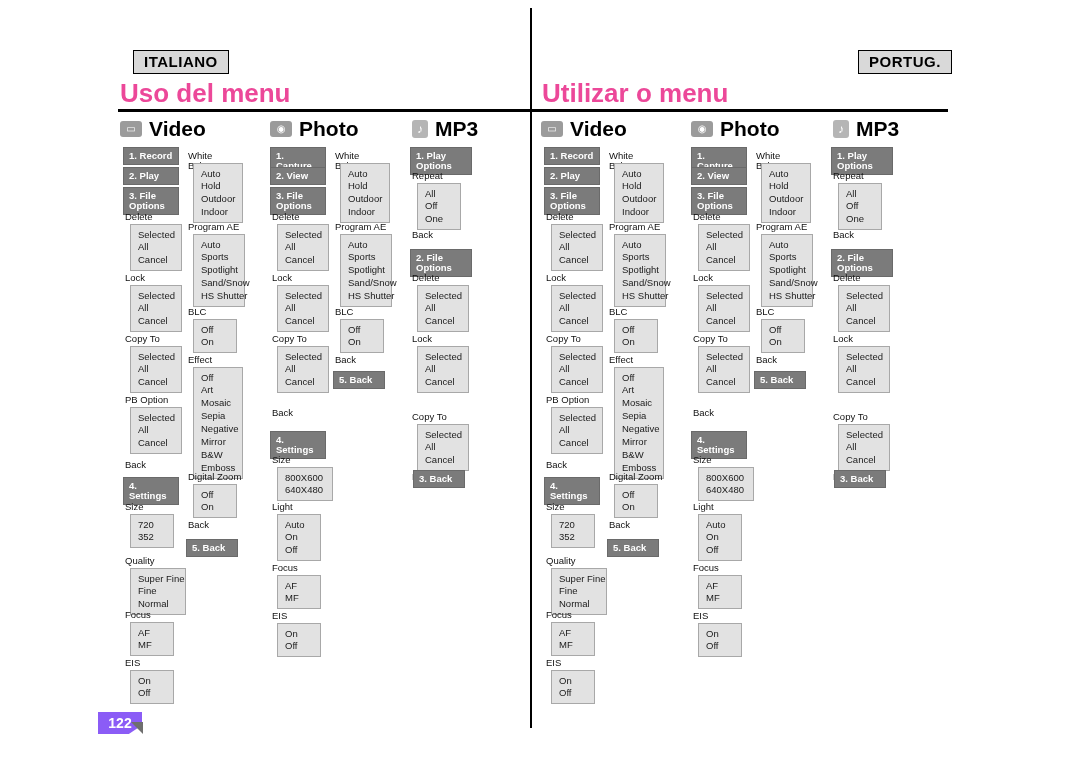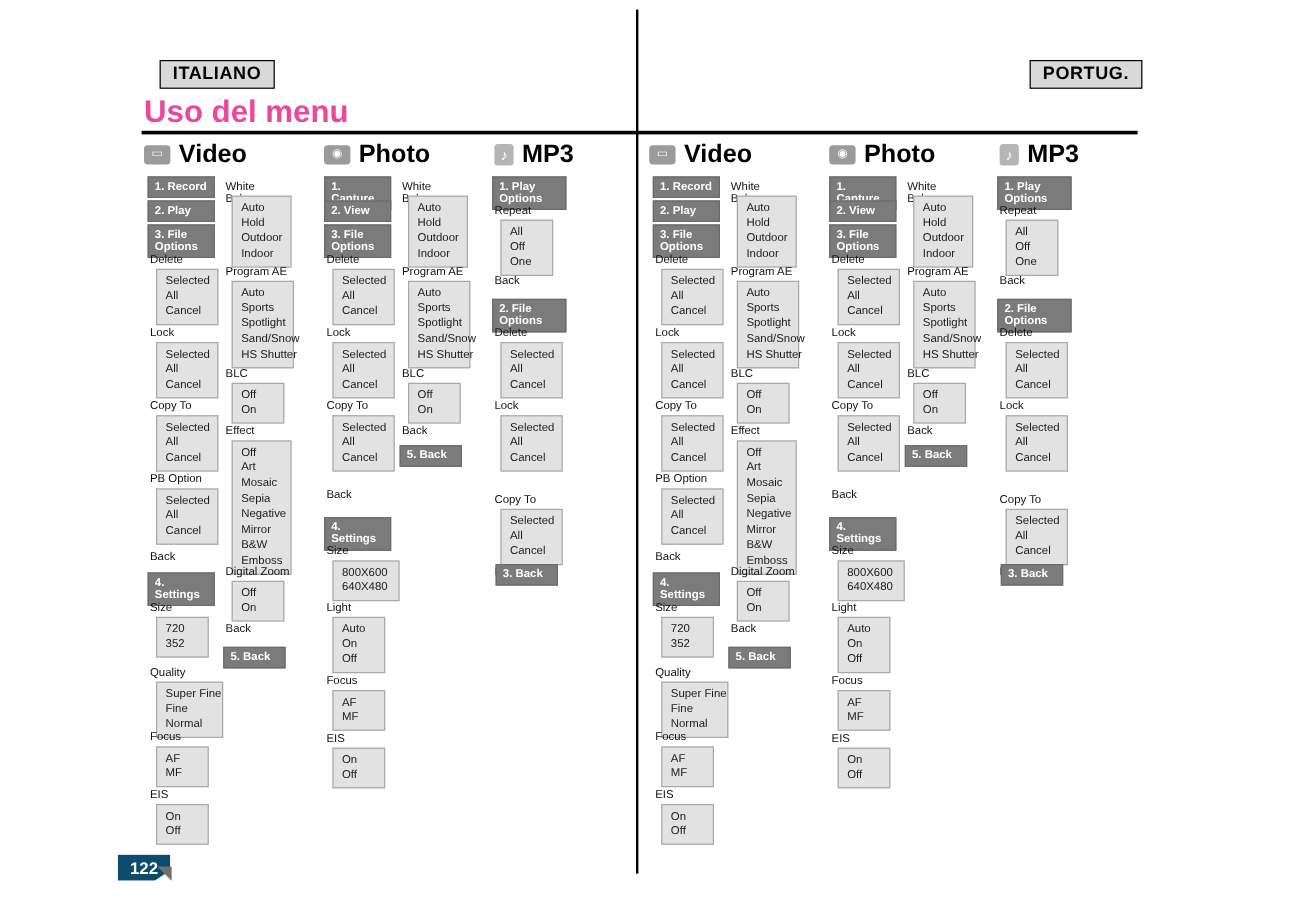--- a/index.html
+++ b/index.html
@@ -79,21 +79,21 @@
     background:#e2e2e2;border:1px solid #a8a8a8;
     padding:3px 4px;
   }
   .box.grey .li{padding:1.5px 2px 1.5px 3px;}
   .li{white-space:nowrap;}
 
   
   .pagenum{
     position:absolute;
     width:44px;height:22px;
-    background:#0c4a6e;
+    background:#8b5cf6;
     color:#fff;
     font-weight:bold;
     font-size:14px;
     display:flex;align-items:center;justify-content:center;
     clip-path:polygon(0 0,100% 0,100% 60%,70% 100%,0 100%);
   }
   .pagenum-tri{
     position:absolute;width:0;height:0;
     border-left:12px solid transparent;border-top:12px solid #6f6f6f;
   }
@@ -103,20 +103,21 @@
 
 <div class="page">
 
   <div class="divider"></div>
 
   <div class="lang-tag" style="left:133px;top:50px;">ITALIANO</div>
   <div class="title" style="left:120px;top:78px;">Uso del menu</div>
   <div class="title-rule" style="left:118px;top:109px;width:830px;"></div>
 
   <div class="lang-tag" style="left:858px;top:50px;">PORTUG.</div>
+  <div class="title" style="left:542px;top:78px;">Utilizar o menu</div>
 
   <div class="sect" style="left:120px;top:117px;">
     <span class="s-ico">▭</span>
     <span class="s-lbl">Video</span>
   </div>
   <div class="sect" style="left:270px;top:117px;">
     <span class="s-ico">◉</span>
     <span class="s-lbl">Photo</span>
   </div>
   <div class="sect" style="left:412px;top:117px;">

